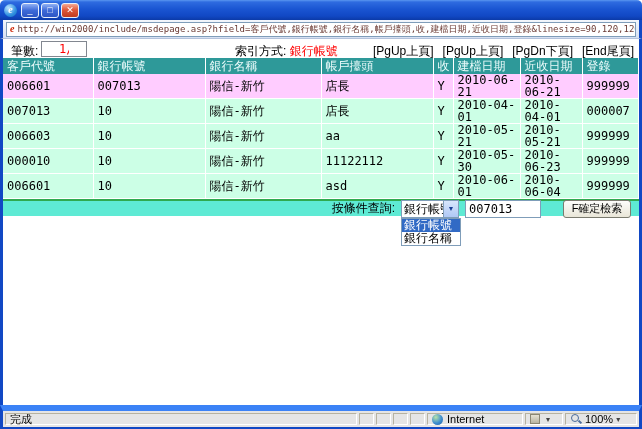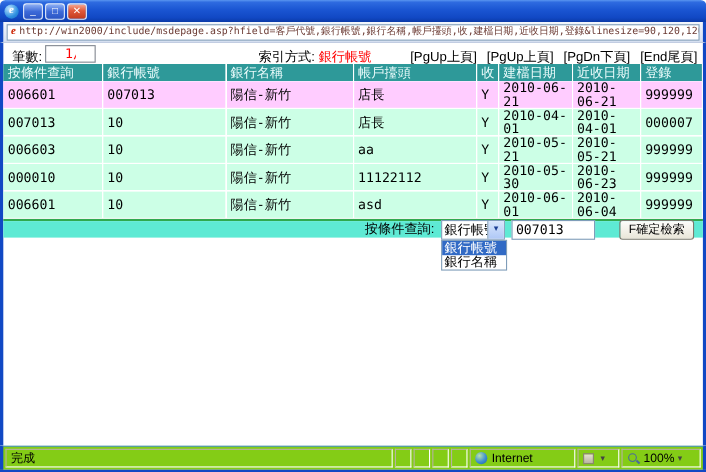--- a/index.html
+++ b/index.html
@@ -72,22 +72,22 @@
   .option { height:13px; font-size:12px; line-height:13px; padding-left:2px;
     white-space:nowrap; overflow:hidden; cursor:default; }
   .option.hl { background:#316AC5; color:#fff; }
   .query-input { width:76px; height:18px; border:1px solid #7F9DB9;
     font:12px "DejaVu Sans Mono",monospace; padding:0 3px; flex:none; }
   .query-btn { width:68px; height:18px; margin-left:16px; flex:none;
     font-size:11px; color:#000; background:linear-gradient(#FDFDFB,#E9E6D8);
     border:1px solid #7B7B6F; border-radius:3px; cursor:pointer; }
 
   
-  .statusbar { height:22px; background:#84cc16; border-left:3px solid #1148C4;
-    border-right:3px solid #1148C4; border-top:1px solid #3b82f6;
+  .statusbar { height:22px; background:#e5e5e5; border-left:3px solid #1148C4;
+    border-right:3px solid #1148C4; border-top:6px solid #3b82f6;
     display:flex; align-items:stretch; gap:2px; padding:2px; font-size:11px; }
   .scell { border:1px solid; border-color:#B6B2A0 #FFFFFF #FFFFFF #B6B2A0;
     display:flex; align-items:center; padding:0 4px; white-space:nowrap; }
   .scell.grow { flex:1; }
   .globe { width:11px; height:11px; border-radius:50%; margin-right:4px; flex:none;
     background:radial-gradient(circle at 35% 30%, #B8E4A8, #3E8ED0 55%, #1D5FA6); }
   .mini-icon { width:10px; height:10px; margin-right:3px; flex:none;
     background:linear-gradient(#E6E2D2,#B8B4A2); border:1px solid #8A8672; }
   .mag { position:relative; width:12px; height:12px; margin-right:3px; flex:none; }
   .mag::before { content:""; position:absolute; left:1px; top:1px; width:6px; height:6px;
@@ -141,21 +141,21 @@
           <col style="width:112px">
           <col style="width:116px">
           <col style="width:112px">
         <col style="width:20px">
           <col style="width:67px">
           <col style="width:62px">
           <col>
       </colgroup>
       <tbody>
           <tr>
-        <th>按條件查詢</th>
+        <th>客戶代號</th>
         <th>銀行帳號</th>
         <th>銀行名稱</th>
         <th>帳戶擡頭</th>
         <th>收</th>
         <th>建檔日期</th>
         <th>近收日期</th>
         <th>登錄</th>
       </tr>
       <tr class="sel">
         <td>006601</td>

